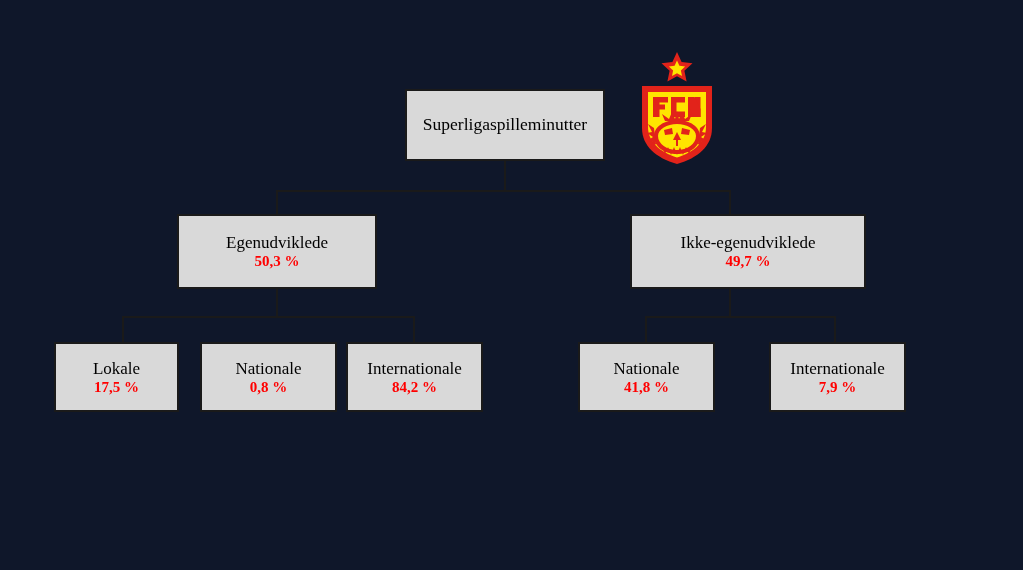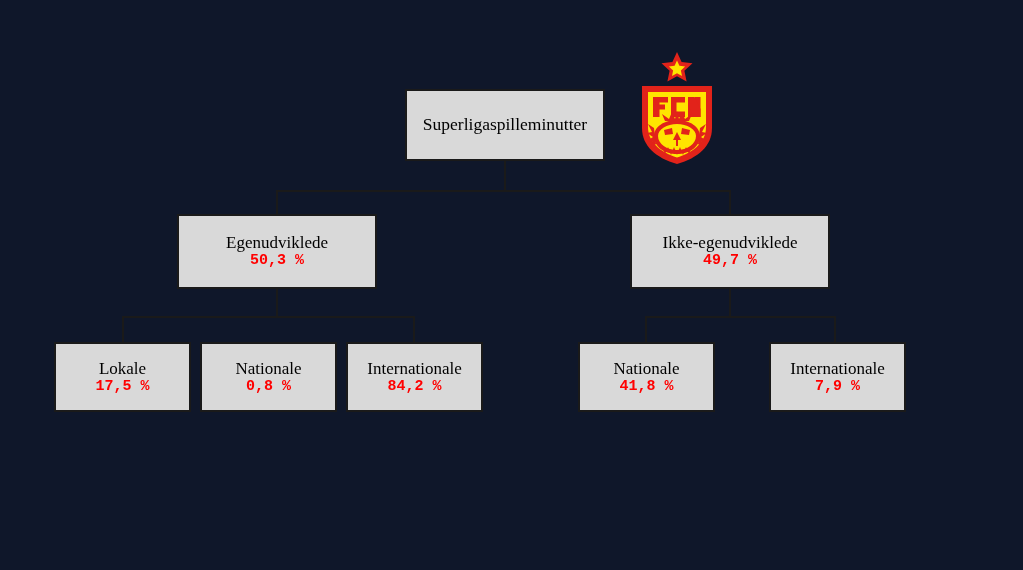--- a/index.html
+++ b/index.html
@@ -37,21 +37,20 @@
     color: #000000;
     font-size: 17px;
     white-space: nowrap;
   }
   .node .pct {
     color: #ff0000;
     font-size: 15px;
     font-weight: bold;
     white-space: nowrap;
     margin-top: 1px;
-    font-family: Liberation Mono, monospace;
   }
   .node.root .label {
     font-size: 17.5px;
   }
 
   
   .ln {
     position: absolute;
     background: #1a1a1a;
     z-index: 1;
@@ -96,26 +95,26 @@
 
   <div class="node root" style="left:405px; top:89px; width:200px; height:72px;">
     <div class="label">Superligaspilleminutter</div>
   </div>
 
   <div class="node" style="left:177px; top:214px; width:200px; height:75px;">
     <div class="label">Egenudviklede</div>
     <div class="pct">50,3 %</div>
   </div>
 
-  <div class="node" style="left:630px; top:214px; width:200px; height:75px;">
+  <div class="node" style="left:630px; top:214px; width:236px; height:75px;">
     <div class="label">Ikke-egenudviklede</div>
     <div class="pct">49,7 %</div>
   </div>
 
-  <div class="node" style="left:54px; top:342px; width:137px; height:70px;">
+  <div class="node" style="left:54px; top:342px; width:125px; height:70px;">
     <div class="label">Lokale</div>
     <div class="pct">17,5 %</div>
   </div>
 
   <div class="node" style="left:200px; top:342px; width:137px; height:70px;">
     <div class="label">Nationale</div>
     <div class="pct">0,8 %</div>
   </div>
 
   <div class="node" style="left:346px; top:342px; width:137px; height:70px;">

